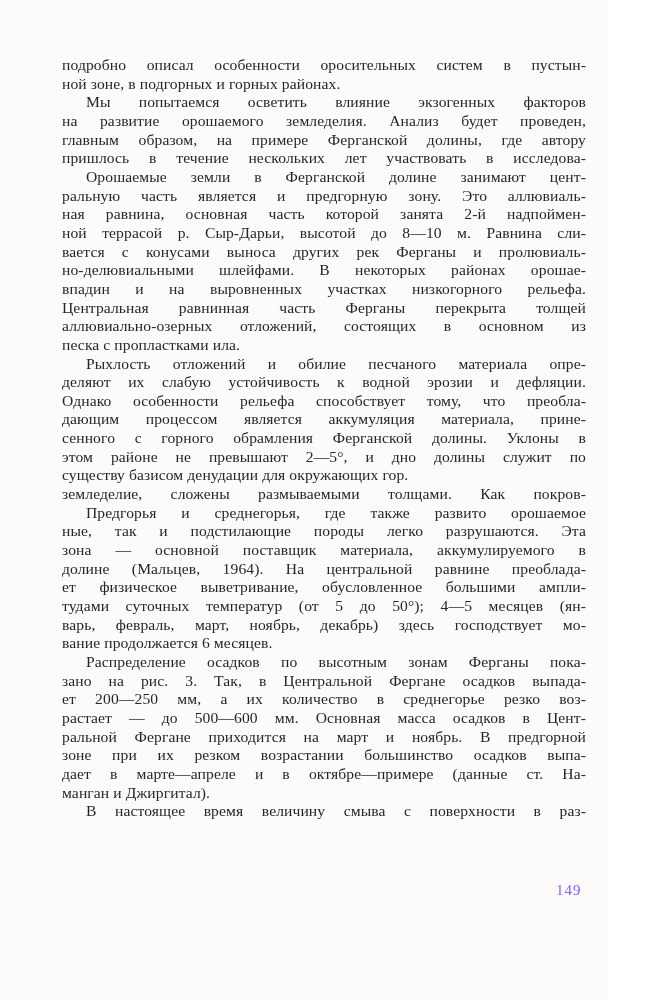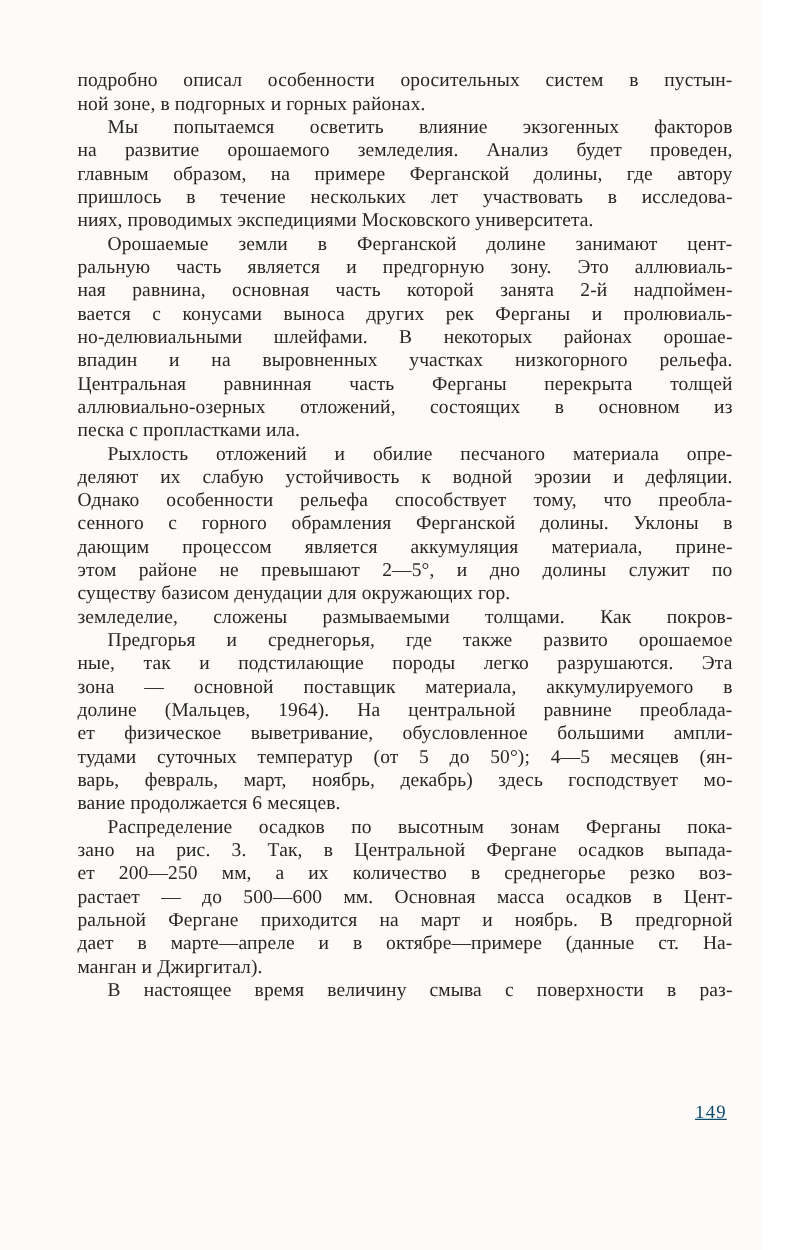--- a/index.html
+++ b/index.html
@@ -35,77 +35,77 @@
   }
   .line.indent {
     text-indent: 24px;
   }
   .page-number {
     position: absolute;
     left: 556px;
     top: 882px;
     font-size: 15px;
     letter-spacing: 1px;
-    color: #0c4a6e;
-    text-decoration: underline;
+    color: #8b5cf6;
   }
 </style>
 </head>
 <body>
 
 <div class="page">
   <div class="text-block">
       <div class="para">
         <div class="line just">подробно описал особенности оросительных систем в пустын-</div>
         <div class="line">ной зоне, в подгорных и горных районах.</div>
       </div>
       <div class="para">
         <div class="line indent just">Мы попытаемся осветить влияние экзогенных факторов</div>
         <div class="line just">на развитие орошаемого земледелия. Анализ будет проведен,</div>
         <div class="line just">главным образом, на примере Ферганской долины, где автору</div>
         <div class="line just">пришлось в течение нескольких лет участвовать в исследова-</div>
-        <div class="line">ниях, проводимых экспедициями Московского университета.</div>
       </div>
       <div class="para">
         <div class="line indent just">Орошаемые земли в Ферганской долине занимают цент-</div>
         <div class="line just">ральную часть является и предгорную зону. Это аллювиаль-</div>
         <div class="line just">ная равнина, основная часть которой занята 2-й надпоймен-</div>
+        <div class="line just">ной террасой р. Сыр-Дарьи, высотой до 8—10 м. Равнина сли-</div>
         <div class="line just">вается с конусами выноса других рек Ферганы и пролювиаль-</div>
         <div class="line just">но-делювиальными шлейфами. В некоторых районах орошае-</div>
         <div class="line just">впадин и на выровненных участках низкогорного рельефа.</div>
         <div class="line just">Центральная равнинная часть Ферганы перекрыта толщей</div>
         <div class="line just">аллювиально-озерных отложений, состоящих в основном из</div>
         <div class="line">песка с пропластками ила.</div>
       </div>
       <div class="para">
         <div class="line indent just">Рыхлость отложений и обилие песчаного материала опре-</div>
         <div class="line just">деляют их слабую устойчивость к водной эрозии и дефляции.</div>
         <div class="line just">Однако особенности рельефа способствует тому, что преобла-</div>
+        <div class="line just">дающим процессом является аккумуляция материала, прине-</div>
         <div class="line just">сенного с горного обрамления Ферганской долины. Уклоны в</div>
-        <div class="line just">дающим процессом является аккумуляция материала, прине-</div>
         <div class="line just">этом районе не превышают 2—5°, и дно долины служит по</div>
         <div class="line">существу базисом денудации для окружающих гор.</div>
       </div>
       <div class="para">
         <div class="line just">земледелие, сложены размываемыми толщами. Как покров-</div>
         <div class="line indent just">Предгорья и среднегорья, где также развито орошаемое</div>
         <div class="line just">ные, так и подстилающие породы легко разрушаются. Эта</div>
         <div class="line just">зона — основной поставщик материала, аккумулируемого в</div>
         <div class="line just">долине (Мальцев, 1964). На центральной равнине преоблада-</div>
         <div class="line just">ет физическое выветривание, обусловленное большими ампли-</div>
         <div class="line just">тудами суточных температур (от 5 до 50°); 4—5 месяцев (ян-</div>
         <div class="line just">варь, февраль, март, ноябрь, декабрь) здесь господствует мо-</div>
         <div class="line">вание продолжается 6 месяцев.</div>
       </div>
       <div class="para">
         <div class="line indent just">Распределение осадков по высотным зонам Ферганы пока-</div>
         <div class="line just">зано на рис. 3. Так, в Центральной Фергане осадков выпада-</div>
         <div class="line just">ет 200—250 мм, а их количество в среднегорье резко воз-</div>
         <div class="line just">растает — до 500—600 мм. Основная масса осадков в Цент-</div>
         <div class="line just">ральной Фергане приходится на март и ноябрь. В предгорной</div>
+        <div class="line just">зоне при их резком возрастании большинство осадков выпа-</div>
         <div class="line just">дает в марте—апреле и в октябре—примере (данные ст. На-</div>
         <div class="line">манган и Джиргитал).</div>
       </div>
       <div class="para">
         <div class="line indent just">В настоящее время величину смыва с поверхности в раз-</div>
       </div>
     </div>
   <div class="page-number">149</div>
 </div>
 

